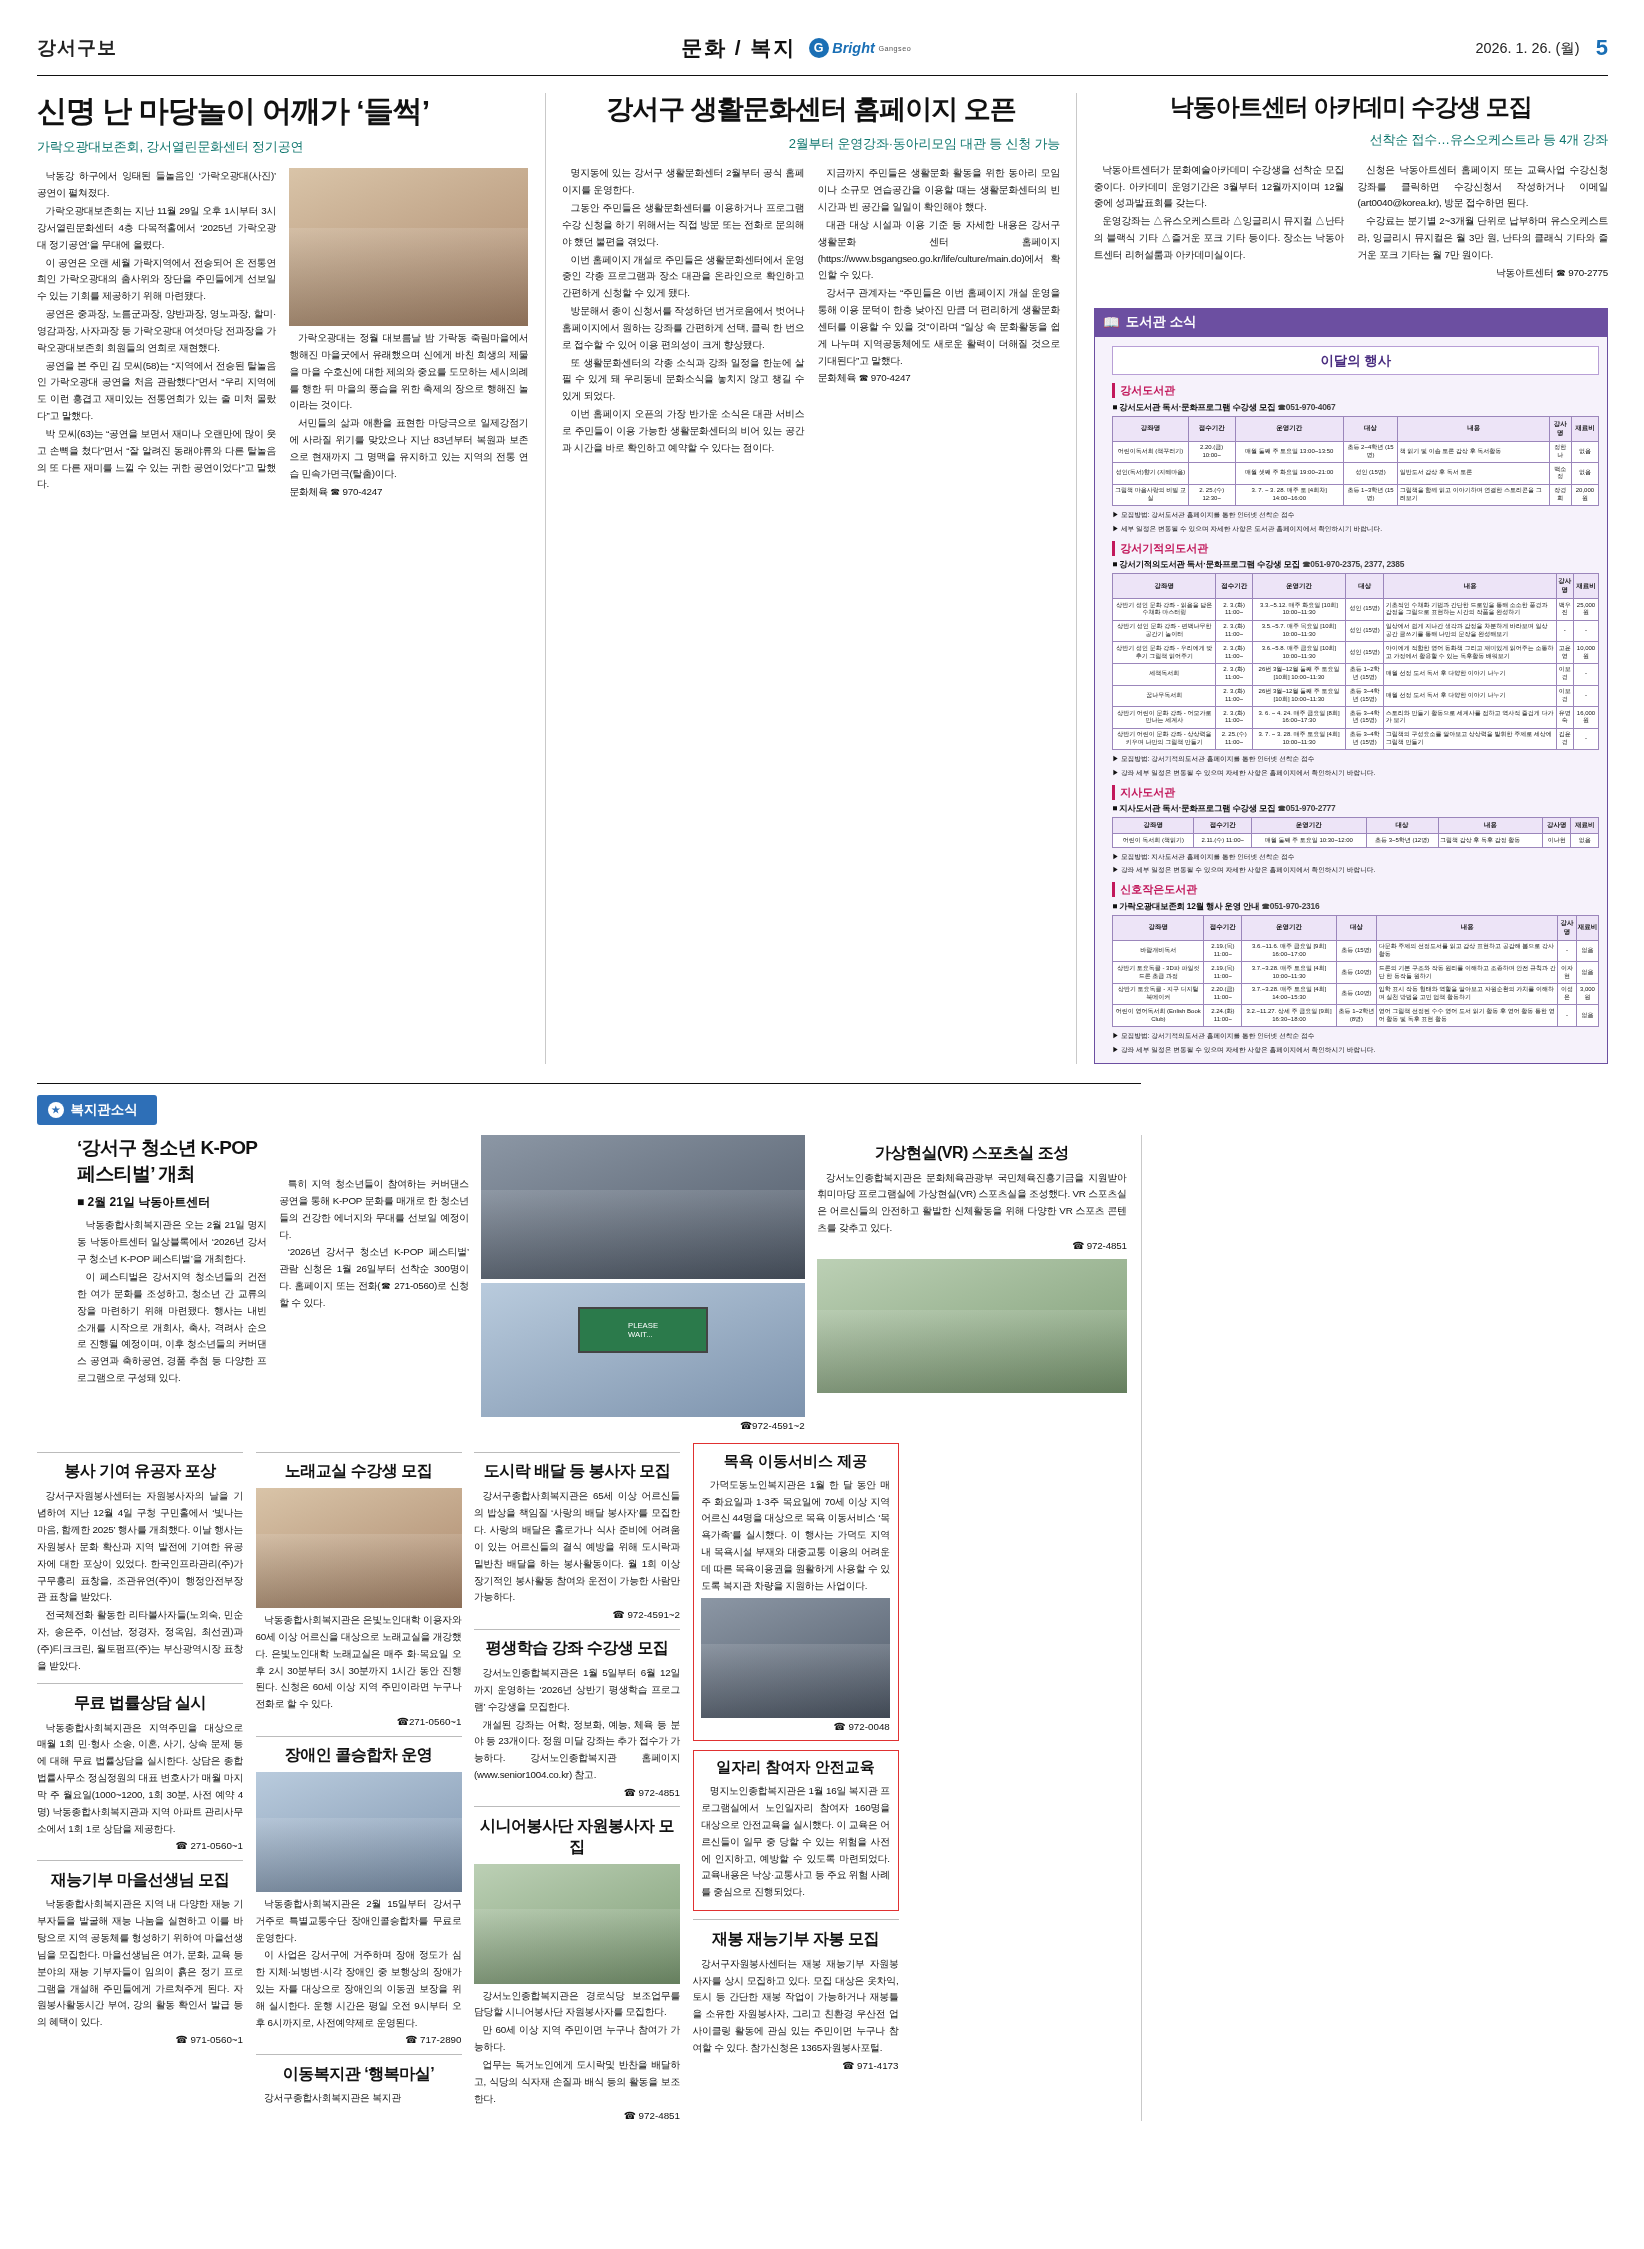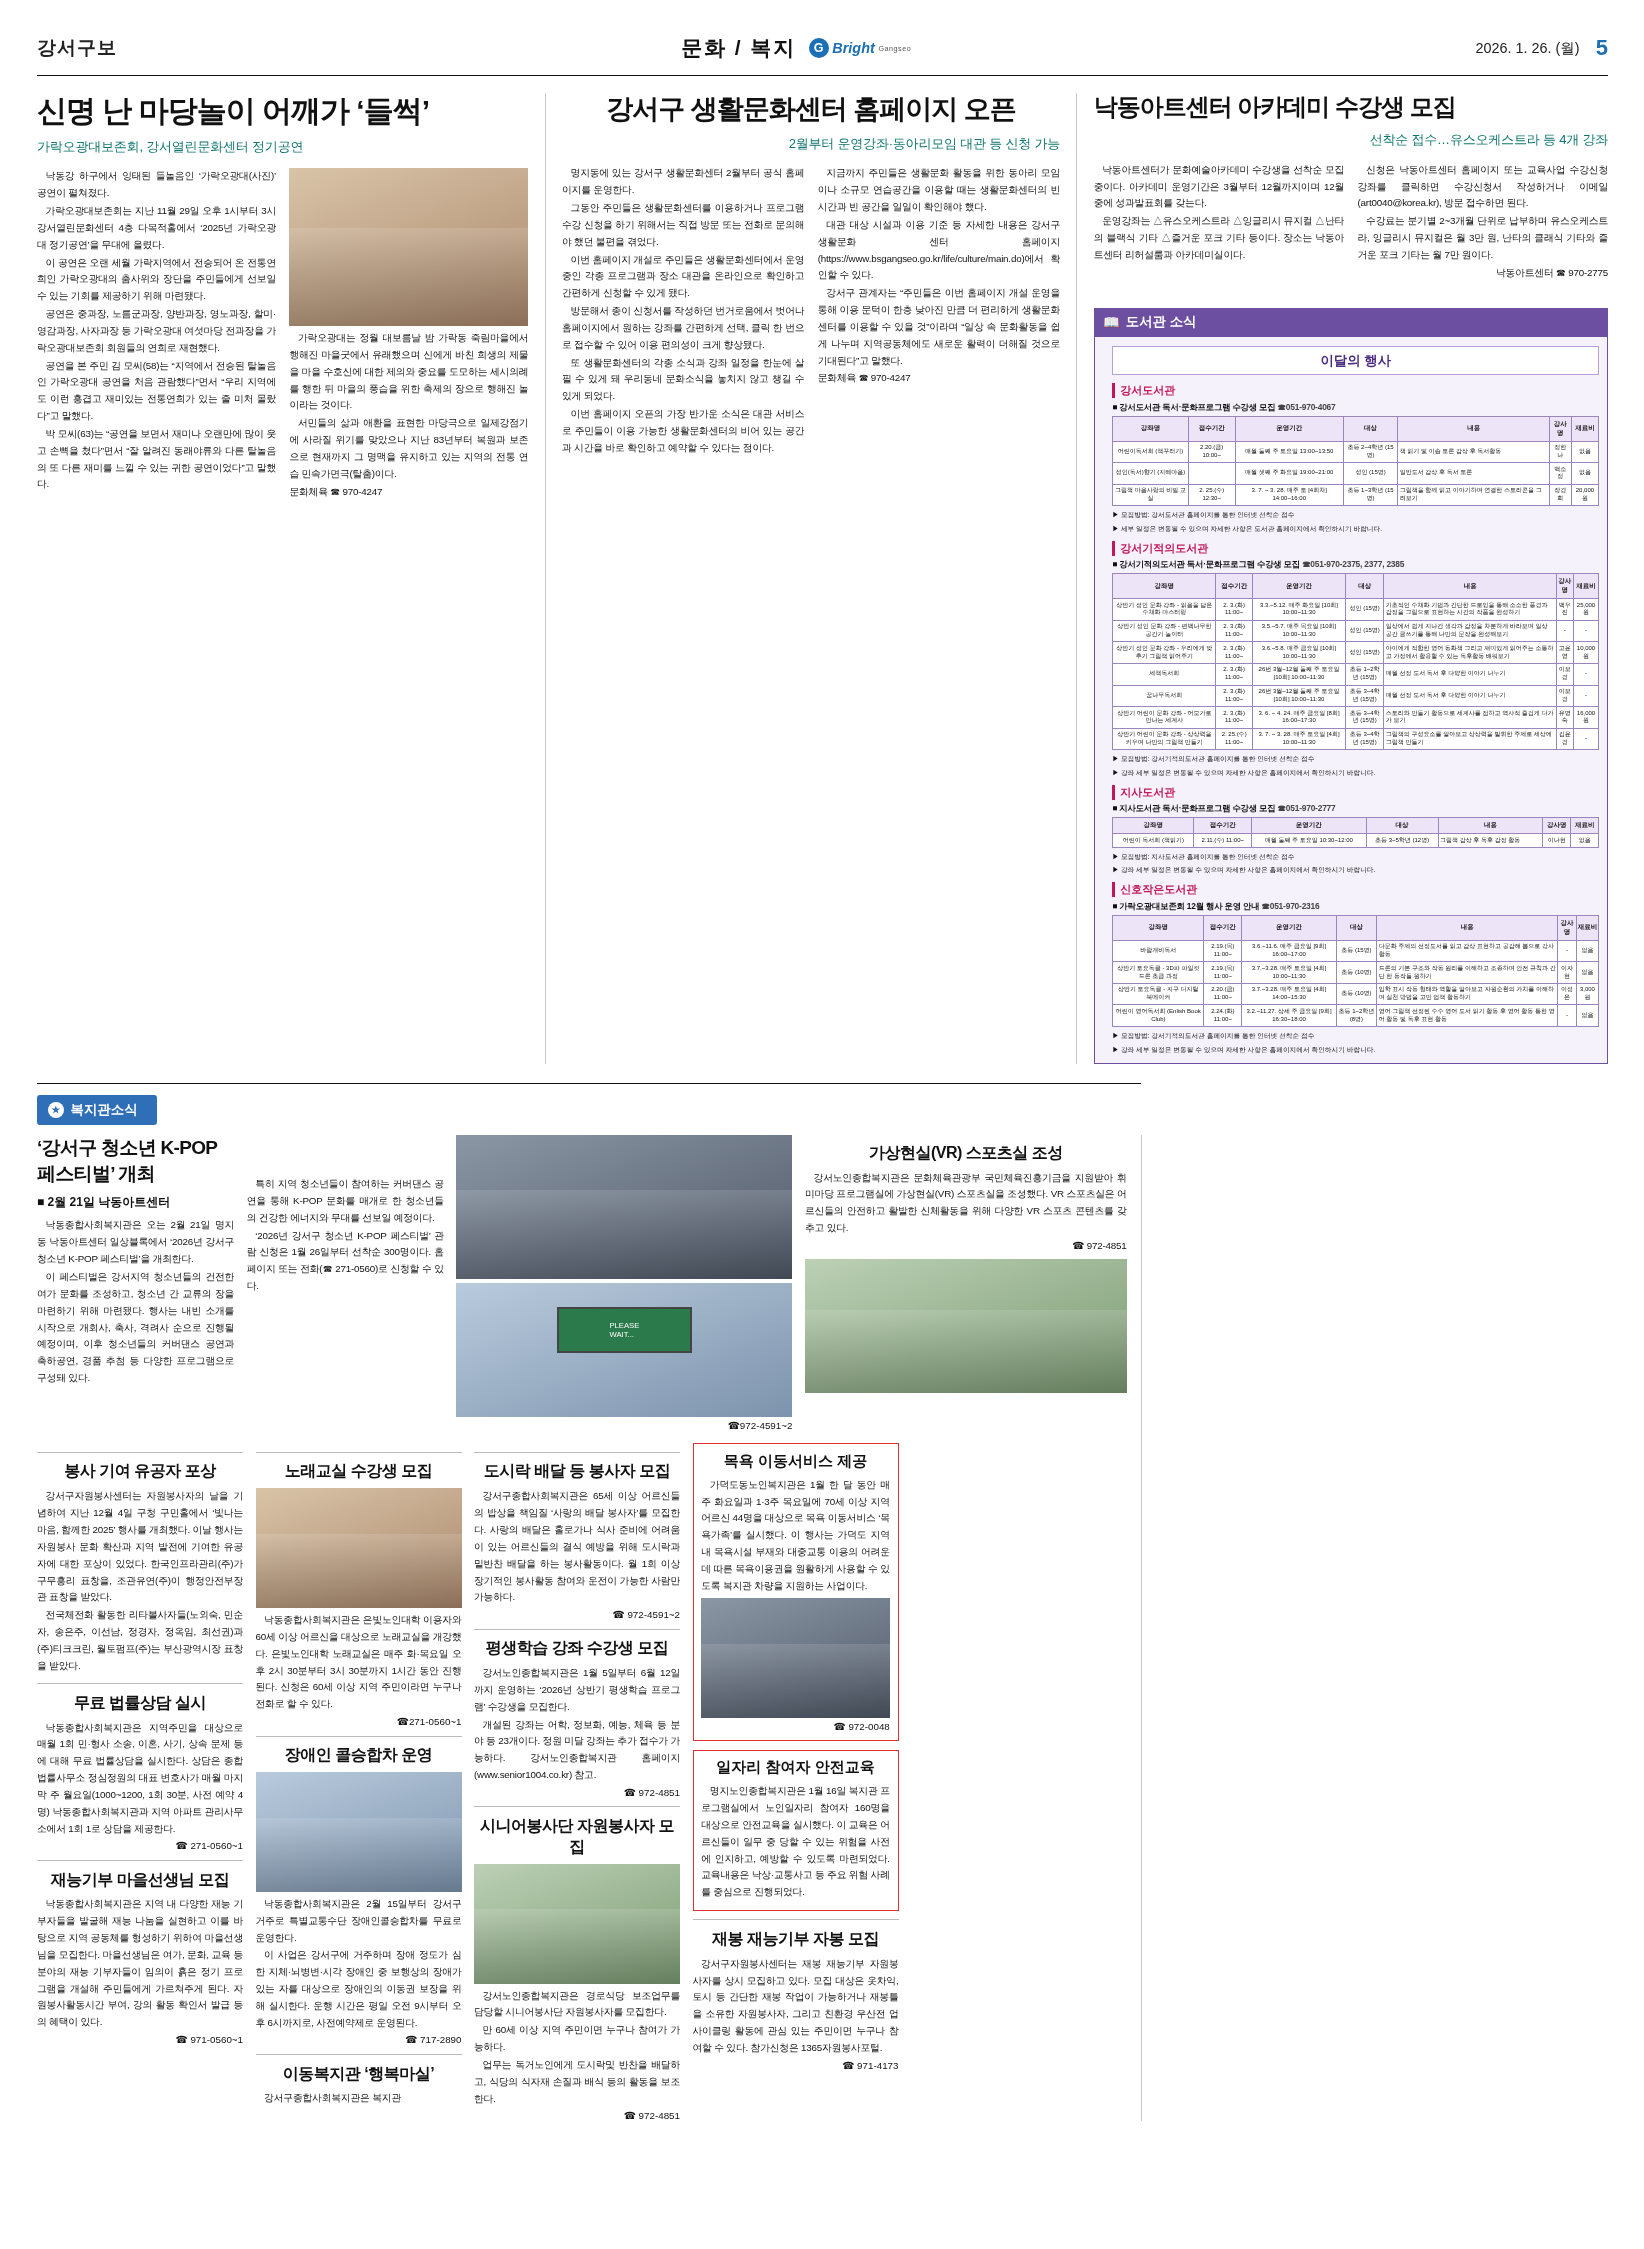--- a/index.html
+++ b/index.html
@@ -27,21 +27,21 @@
   .mh-pageno { font-size: 22px; font-weight: bold; color:#1a6fb5; }
 
   
   .top-region { display: flex; gap: 0; padding-top: 17.3px; }
   .col-a { width: 509px; padding-right: 16.3px; }
   .col-b { width: 533px; padding: 0 16.3px; border-left: 1px solid #c9c9c9; }
   .col-c { width: 533px; padding-left: 16.3px; border-left: 1px solid #c9c9c9; }
 
   h1.head-lg { font-size: 30px; font-weight: bold; letter-spacing: -1px; line-height:1.18; }
   h1.head-md { font-size: 27px; font-weight: bold; letter-spacing: -1px; line-height:1.2; text-align:center;}
-  h1.head-sm { font-size: 24px; font-weight: bold; letter-spacing: -1px; line-height:1.2; }
+  h1.head-sm { font-size: 24px; font-weight: bold; letter-spacing: -1px; line-height:1.2; text-align:center;}
   .sub-head { font-size: 13px; color:#0f766e; margin-top: 9.6px; letter-spacing:-0.2px;}
   .sub-head.ctr { text-align:right; }
 
   .body-cols-2 { display:flex; gap: 13.4px; margin-top: 12.5px; }
   .body-cols-2 > div { flex: 1; }
   p.bt { font-size: 9.8px; line-height: 1.72; text-align: justify; text-indent: 8.6px; letter-spacing:-0.2px; margin-bottom: 1px;}
   p.bt.ni { text-indent: 0; }
   .photo { background: linear-gradient(160deg,#c3cfdd,#8fa3b8); position: relative; overflow:hidden;}
   .photo.ph1 { height: 158px; margin-bottom:3.8px; }
 
@@ -52,21 +52,21 @@
   .sec-label .dot { width:16.3px; height:16.3px; border-radius:50%; background:#fff;
      display:flex; align-items:center; justify-content:center; color:#2e6fb7; font-size:9.6px;}
   .sec-wrap { margin-top: 19px; border-top: 1.9px solid #111; padding-top: 10.6px; }
 
   
   .welfare { display:flex; gap:0; margin-top: 10.6px; }
   .w-left { width: 1104px; padding-right: 14.4px; }
   .w-right { width: 466px; padding-left: 14.4px; border-left:1px solid #c9c9c9; }
 
   .w-top { display:flex; gap:12.5px; }
-  .w-top .c1 { width: 206px; }
+  .w-top .c1 { width: 206px; margin-left: 40px; }
   .w-top .c2 { width: 206px; }
   .w-top .c3 { width: 351px; }
   .w-top .c4 { width: 336px; }
 
   h2.h-kpop { font-size:19px; font-weight:bold; letter-spacing:-0.7px; }
   h3.sec-title { font-size: 16px; font-weight: bold; letter-spacing:-0.5px; text-align:center; margin: 7.7px 0 5.8px;}
 
   .cols4 { display:flex; gap:12.5px; margin-top: 12.5px; }
   .cols4 > div { width: 206px; }
 

